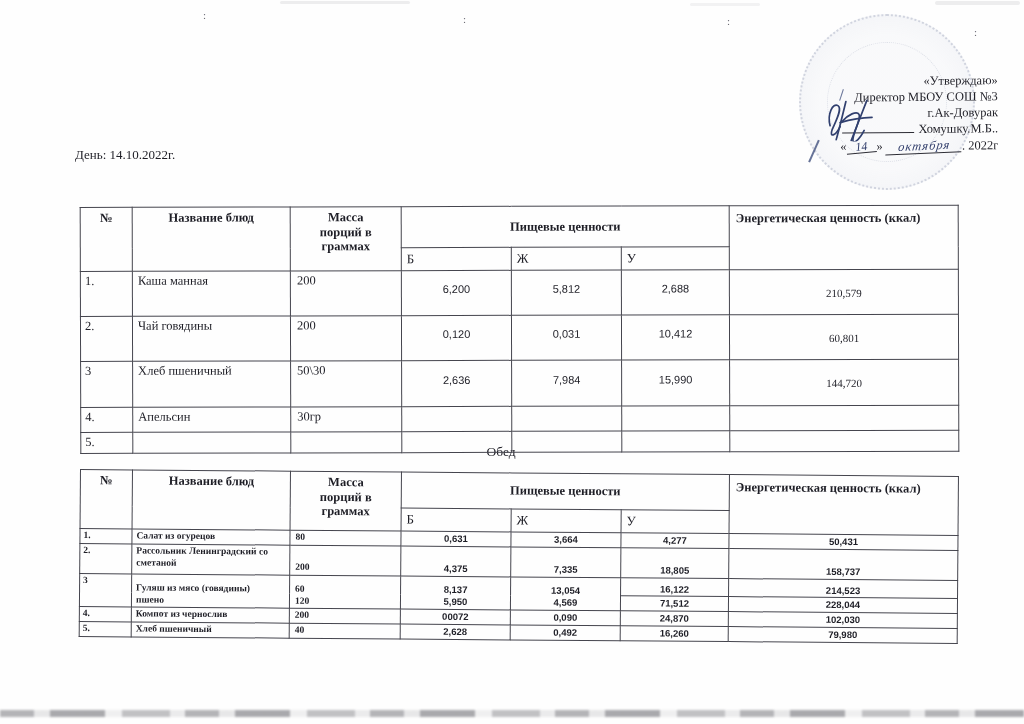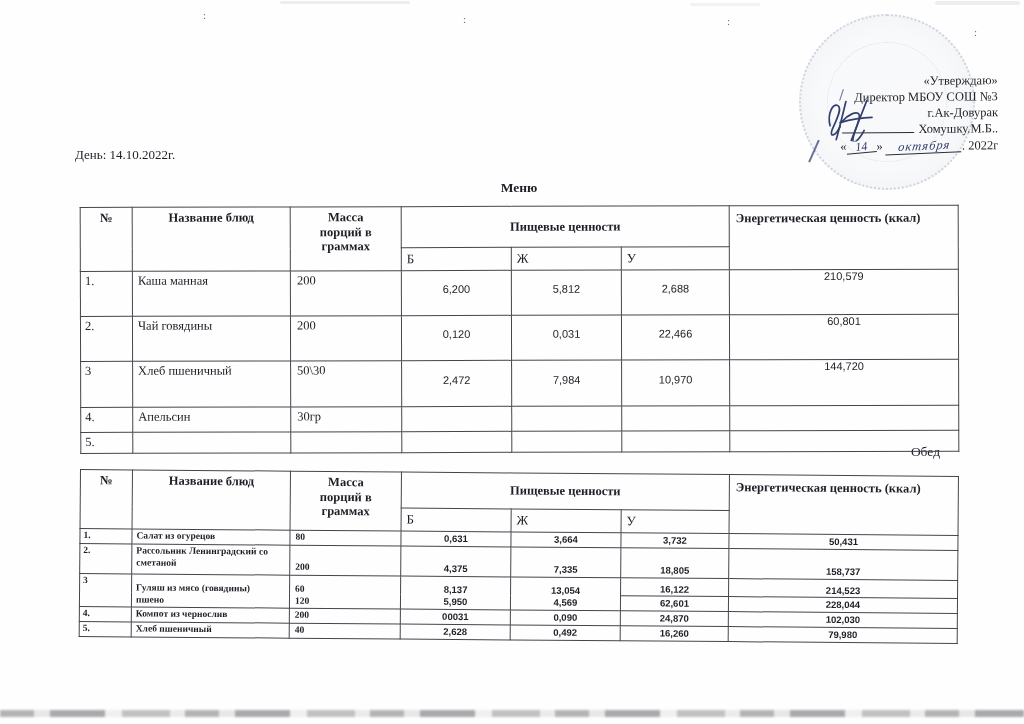--- a/index.html
+++ b/index.html
@@ -55,43 +55,43 @@
     letter-spacing:1px; transform:rotate(-2deg) skewX(-10deg); }
   .ink-slash { position:absolute; background:#41507e; opacity:.8; }
   .ink-slash.a { left:813px; top:139px; width:1.6px; height:24px; transform:rotate(24deg); }
   .ink-slash.b { left:841px; top:89px;  width:1.4px; height:12px; transform:rotate(18deg); }
   
   .day-line { position:absolute; left:75px; top:147px; font-size:13px; }
   
   .menu-title { position:absolute; left:80px; top:180px; width:878px;
     text-align:center; font-weight:bold; font-size:13.5px; }
   .lunch-title { position:absolute; left:62px; top:444px; width:878px;
-    text-align:right; font-size:13.5px; }
+    text-align:center; font-size:13.5px; }
   
   table { border-collapse:collapse; table-layout:fixed; }
   td, th { border:1.5px solid #45454e; overflow:hidden; }
   .t1 { position:absolute; left:80px; top:207px; width:878px;
     transform:rotate(-0.15deg); transform-origin:0 50%; }
   .t2 { position:absolute; left:80px; top:469px; width:878px;
     transform:rotate(0.45deg); transform-origin:0 0; }
   th { font-weight:bold; font-size:12.5px; vertical-align:top; padding:3px 3px; }
   th.h-num, th.h-dish, th.h-mass { text-align:center; }
   th.h-mass div { line-height:14.5px; }
   th.h-nutr { text-align:center; vertical-align:middle; }
   th.h-sub { font-weight:normal; font-size:13px; text-align:left; padding-left:5px; }
   th.h-energy { text-align:left; padding:5px 4px 0 6px; }
   
   .t1 td { font-size:12.5px; }
   .t1 .c-num  { vertical-align:top; padding:2px 0 0 4px; }
   .t1 .c-dish { vertical-align:top; padding:2px 0 0 5px; }
   .t1 .c-mass { vertical-align:top; padding:2px 0 0 6px; }
   .t1 .c-val  { vertical-align:bottom; text-align:center; padding-bottom:20px;
     font-family:"Liberation Sans","DejaVu Sans",sans-serif; font-size:11px; }
-  .t1 .c-energy { vertical-align:top; text-align:center; padding-top:0;
-    font-family:Liberation Sans, sans-serif; font-size:11px;margin-left:42px; }
+  .t1 .c-energy { vertical-align:top; text-align:center; padding-top:17px;
+    font-family:Liberation Serif, serif; font-size:11px;margin-left:42px; }
   
   .t2 td { font-size:9.5px; font-weight:bold; }
   .t2 .c-num  { vertical-align:top; padding:1px 0 0 3px; }
   .t2 .c-dish { vertical-align:middle; padding:1px 0 1px 4px; line-height:11.5px; }
   .t2 .c-mass { vertical-align:middle; padding-left:5px; line-height:11.5px; }
   .t2 .c-val, .t2 .c-energy { text-align:center; vertical-align:middle;
     font-family:"Liberation Sans","DejaVu Sans",sans-serif; font-size:9.5px;
     line-height:11.5px; }
   .t2 tr.r2 .c-dish { vertical-align:top; }
   .t2 tr.r2 .c-mass, .t2 tr.r2 .c-val, .t2 tr.r2 .c-energy
@@ -138,21 +138,20 @@
     </div>
     <div class="line date-row">
       <span>«</span><span class="hw hw-day">14</span><span>»</span>
       <span class="hw hw-month">октября</span><span>.</span>
       <span>2022г</span>
     </div>
   </div>
 
   <div class="day-line">День: 14.10.2022г.</div>
 
-  <div class="menu-title">Меню</div>
   <div class="lunch-title">Обед</div>
 
   <table class="t1">
     <colgroup>
       <col style="width:52px">
         <col style="width:158px">
         <col style="width:111px">
       <col style="width:110px">
         <col style="width:110px">
         <col style="width:108px">
@@ -183,30 +182,30 @@
       <td class="c-val">5,812</td>
       <td class="c-val">2,688</td>
       <td class="c-energy">210,579</td>
     </tr>
     <tr style="height:45px">
       <td class="c-num">2.</td>
       <td class="c-dish">Чай говядины</td>
       <td class="c-mass">200</td>
       <td class="c-val">0,120</td>
       <td class="c-val">0,031</td>
-      <td class="c-val">22,466</td>
+      <td class="c-val">10,412</td>
       <td class="c-energy">60,801</td>
     </tr>
     <tr style="height:46px">
       <td class="c-num">3</td>
       <td class="c-dish">Хлеб пшеничный</td>
       <td class="c-mass">50\30</td>
-      <td class="c-val">2,472</td>
+      <td class="c-val">2,636</td>
       <td class="c-val">7,984</td>
-      <td class="c-val">10,970</td>
+      <td class="c-val">15,990</td>
       <td class="c-energy">144,720</td>
     </tr>
     <tr style="height:25px">
       <td class="c-num">4.</td>
       <td class="c-dish">Апельсин</td>
       <td class="c-mass">30гр</td>
       <td class="c-val"></td>
       <td class="c-val"></td>
       <td class="c-val"></td>
       <td class="c-energy"></td>
@@ -249,21 +248,21 @@
       <th class="h-sub">Б</th>
       <th class="h-sub">Ж</th>
       <th class="h-sub">У</th>
     </tr>
     <tr style="height:15px">
       <td class="c-num">1.</td>
       <td class="c-dish">Салат из огурецов</td>
       <td class="c-mass">80</td>
       <td class="c-val">0,631</td>
       <td class="c-val">3,664</td>
-      <td class="c-val">3,732</td>
+      <td class="c-val">4,277</td>
       <td class="c-energy">50,431</td>
     </tr>
     <tr class="r2" style="height:30px">
       <td class="c-num">2.</td>
       <td class="c-dish">Рассольник Ленинградский со сметаной</td>
       <td class="c-mass">200</td>
       <td class="c-val">4,375</td>
       <td class="c-val">7,335</td>
       <td class="c-val">18,805</td>
       <td class="c-energy">158,737</td>
@@ -283,28 +282,28 @@
         <div>5,950</div>
       </td>
       <td class="c-val rspan" rowspan="2">
         <div>13,054</div>
         <div>4,569</div>
       </td>
       <td class="c-val">16,122</td>
       <td class="c-energy">214,523</td>
     </tr>
     <tr style="height:15px">
-      <td class="c-val">62,601</td>
+      <td class="c-val">71,512</td>
       <td class="c-energy">228,044</td>
     </tr>
     <tr style="height:15px">
       <td class="c-num">4.</td>
       <td class="c-dish">Компот из чернослив</td>
       <td class="c-mass">200</td>
-      <td class="c-val">00031</td>
+      <td class="c-val">00072</td>
       <td class="c-val">0,090</td>
       <td class="c-val">24,870</td>
       <td class="c-energy">102,030</td>
     </tr>
     <tr style="height:15px">
       <td class="c-num">5.</td>
       <td class="c-dish">Хлеб пшеничный</td>
       <td class="c-mass">40</td>
       <td class="c-val">2,628</td>
       <td class="c-val">0,492</td>

